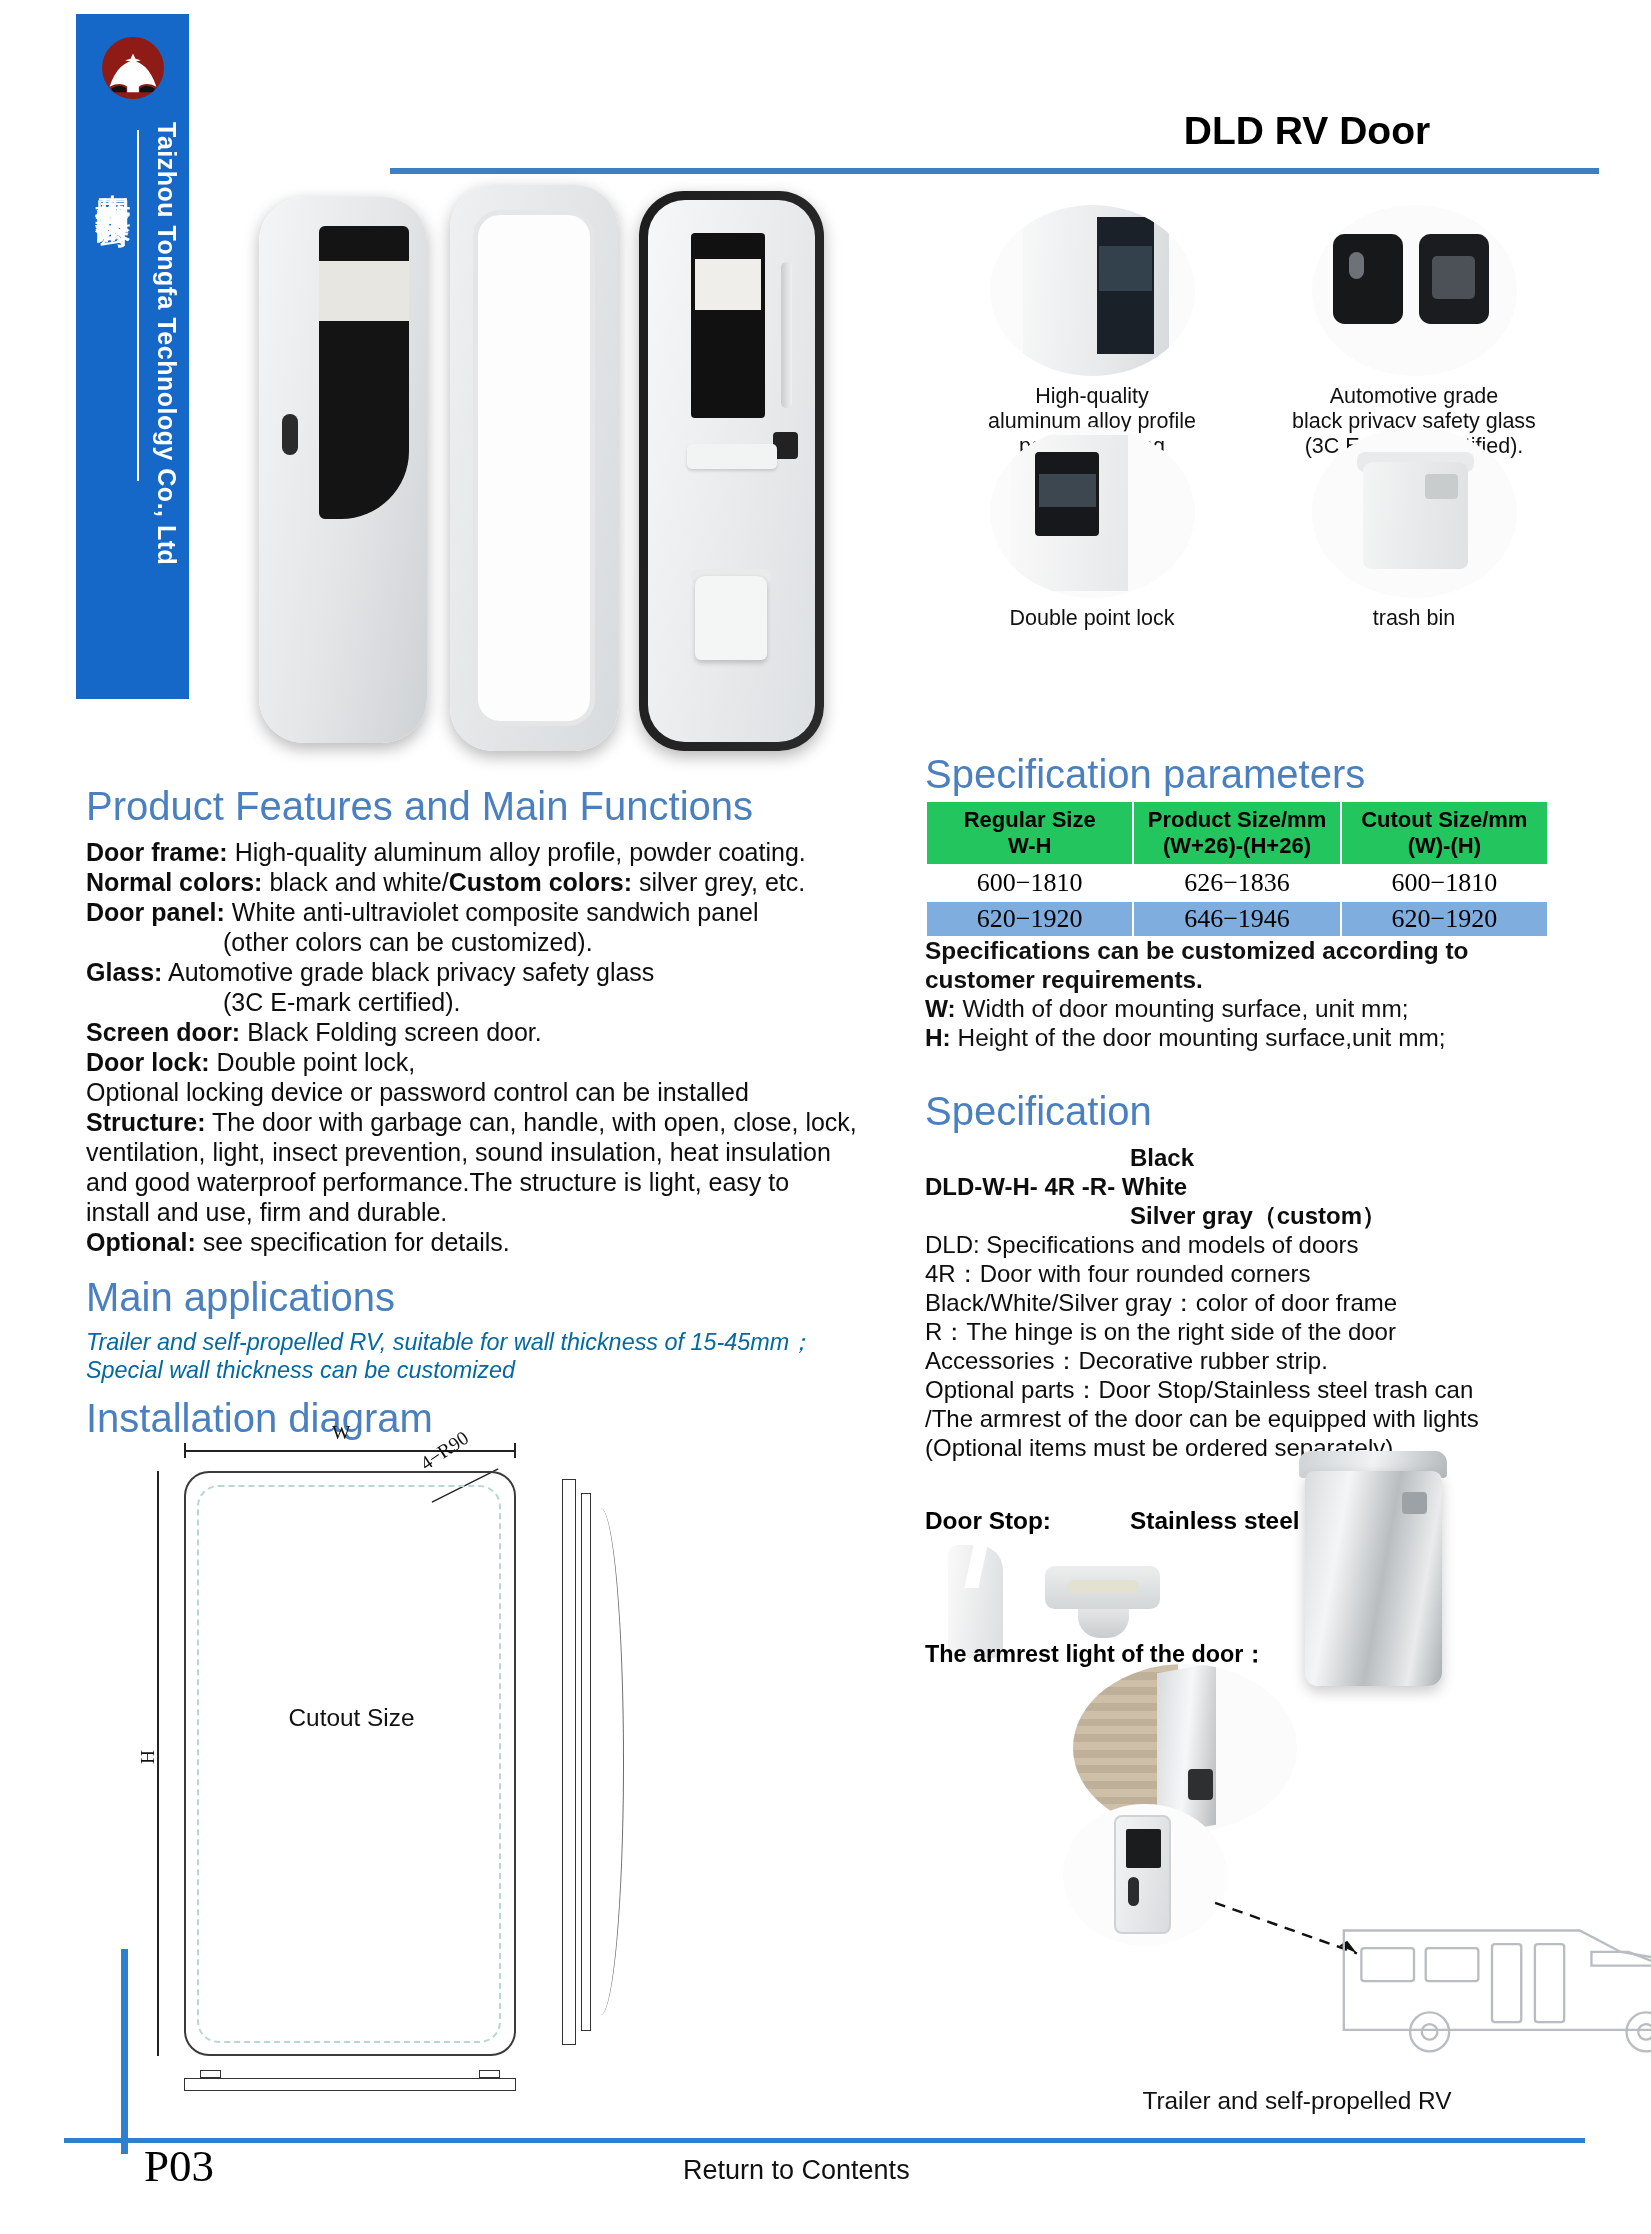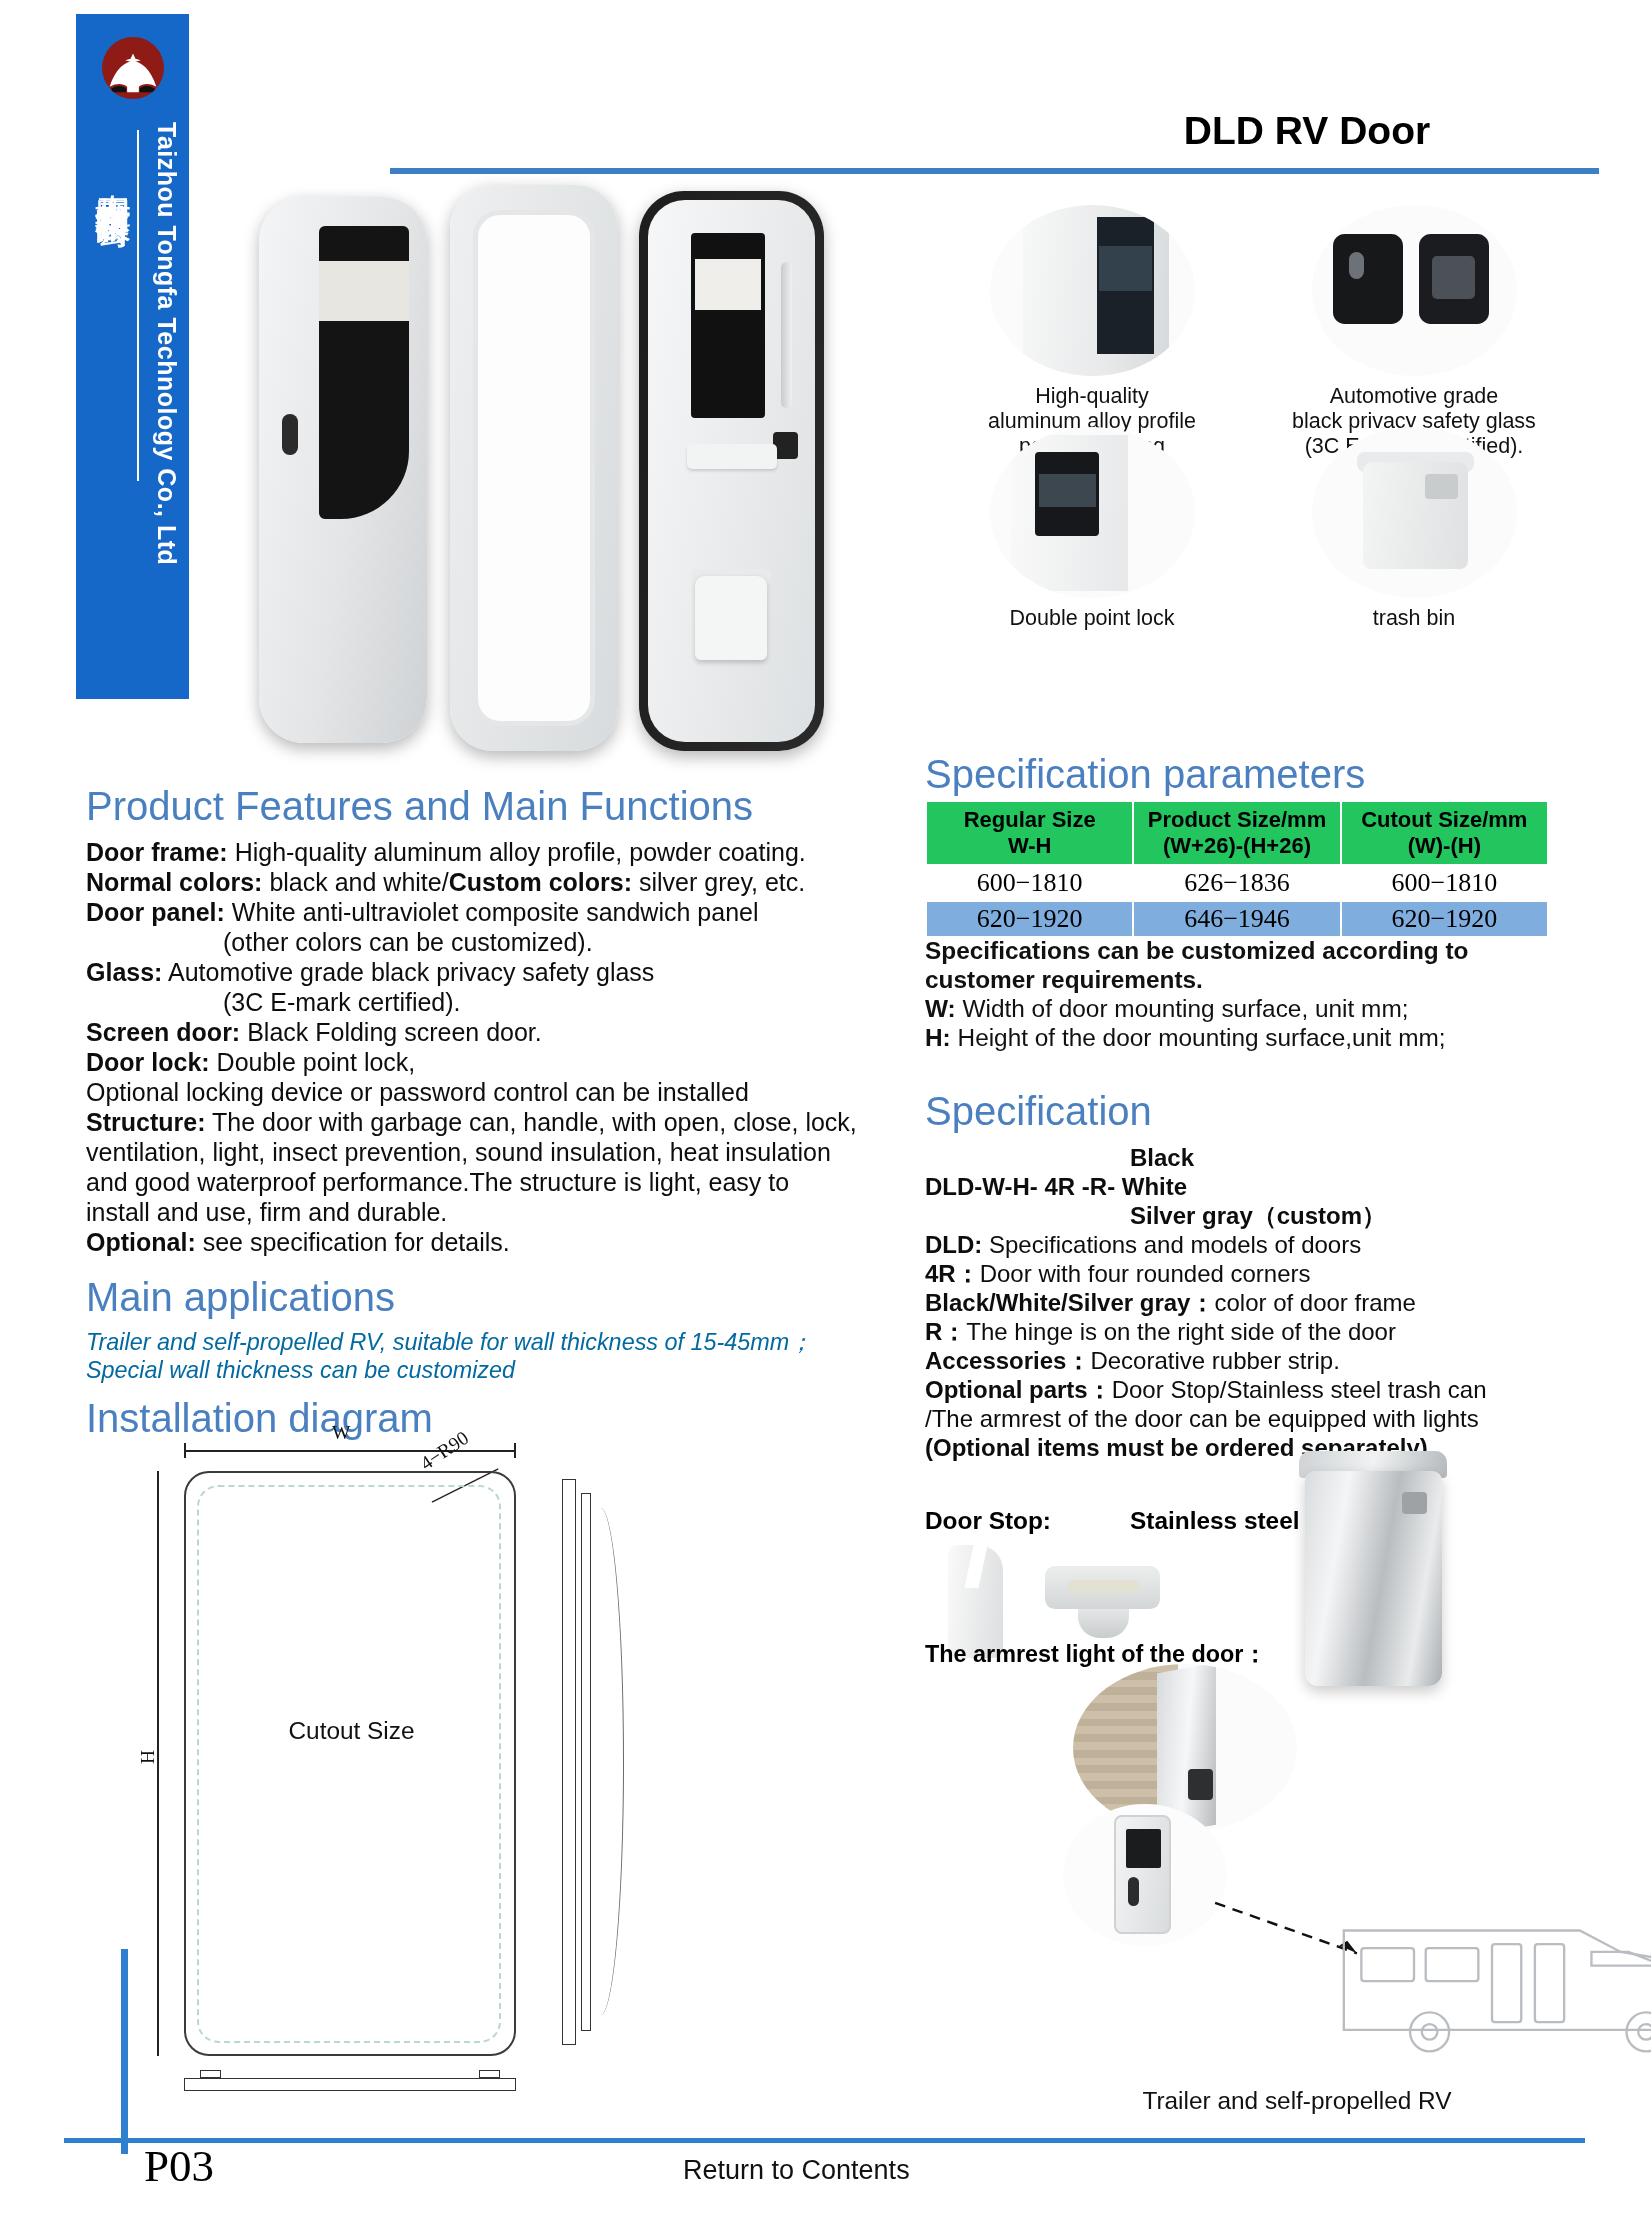--- a/index.html
+++ b/index.html
@@ -235,21 +235,21 @@
     position:absolute; left:925px; top:936px; width:644px;
     font-size:24.4px; line-height:29px; color:#111;
   }
   .spec-note b { font-weight:bold; }
 
   
   .specbody {
     position:absolute; left:925px; top:1143px; width:683px;
     font-size:24px; line-height:29px; color:#0d0d0d;
   }
-  .specbody b { font-weight:bold;margin-top:7px; }
+  .specbody b { font-weight:normal;margin-top:7px; }
   .ctr-ind { padding-left:205px; }
 
   .optrow {
     position:absolute; left:925px; top:1507px; width:683px;
     font-size:24.4px; font-weight:bold; color:#000;
   }
   .optrow .c2 { position:absolute; left:205px; top:0; }
 
   .armrest-lbl {
     position:absolute; left:925px; top:1638px; font-size:23.4px; font-weight:bold; color:#000;
@@ -366,21 +366,21 @@
     position:absolute; left:3.9px; top:312px; font-size:19.5px; color:#111;
     font-family:"Liberation Serif", serif;
     transform:rotate(-90deg);
   }
   .lbl-r90 {
     position:absolute; left:281px; top:5.9px; font-size:19.5px; color:#111;
     font-family:"Liberation Serif", serif; transform:rotate(-34deg);
   }
   .leader { position:absolute; left:293px; top:29px; width:78px; height:45px; }
   .lbl-cut {
-    position:absolute; left:107px; top:283px; width:215px; text-align:center;
+    position:absolute; left:107px; top:270px; width:215px; text-align:center;
     font-size:24.4px; color:#111;
   }
   .sidev {
     position:absolute; left:419px; top:45px; width:59px; height:566px;
   }
   .sv-col{
     position:absolute; left:5.9px; top:0; width:13.7px; height:566px;
     border:1.5px solid #333;
   }
   .sv-col2{

